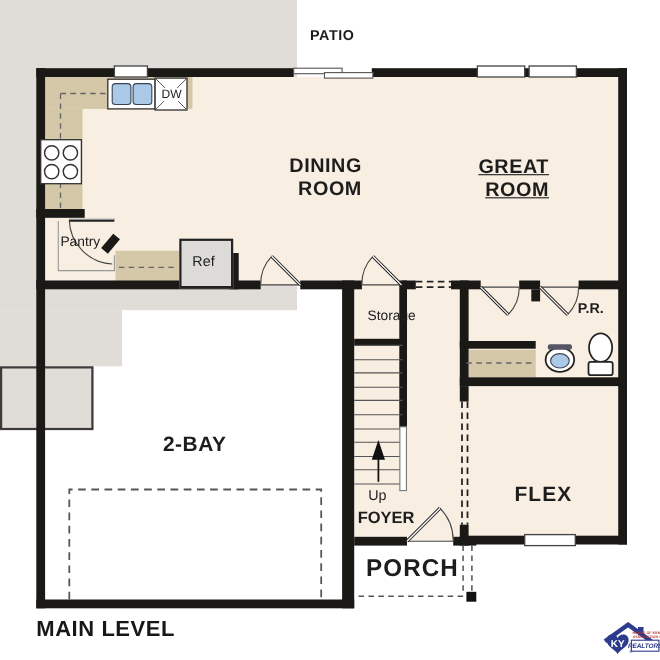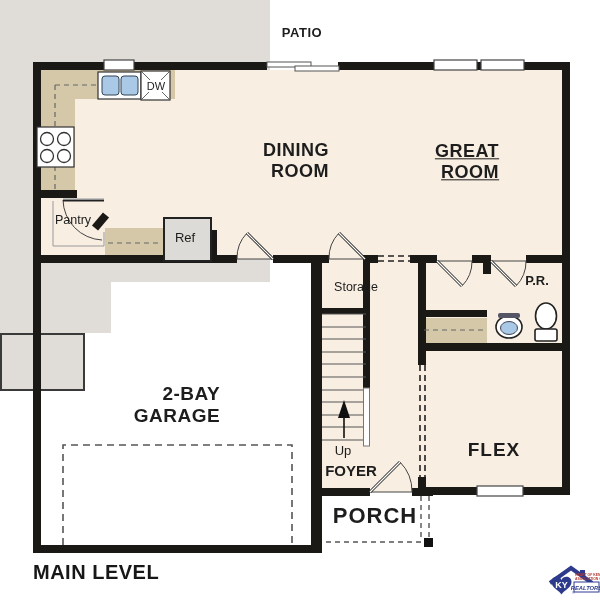--- a/index.html
+++ b/index.html
@@ -205,21 +205,20 @@
   <div class="label b" style="left:467px;top:162px;font-size:18px;letter-spacing:0.5px;text-decoration:underline;">
     <div>GREAT</div>
     <div>ROOM</div>
   </div>
   <div class="label" style="left:73px;top:220px;font-size:12.5px;">Pantry</div>
   <div class="label" style="left:156px;top:86px;font-size:11px;">DW</div>
   <div class="label" style="left:185px;top:238px;font-size:13px;">Ref</div>
   <div class="label" style="left:344px;top:287px;font-size:12.5px;margin-left:12px;">Storage</div>
   <div class="label b" style="left:177px;top:405px;font-size:19px;letter-spacing:0.5px;">
     <div>2-BAY</div>
-    <div>GARAGE</div>
   </div>
   <div class="label b" style="left:494px;top:413px;font-size:19px;letter-spacing:1px;margin-top:37px;">FLEX</div>
   <div class="label b" style="left:537px;top:281px;font-size:13px;">P.R.</div>
   <div class="label b" style="left:351px;top:471px;font-size:15px;">FOYER</div>
   <div class="label" style="left:343px;top:451px;font-size:13px;">Up</div>
   <div class="label b" style="left:375px;top:516px;font-size:22px;letter-spacing:1px;">PORCH</div>
 
   <div class="title">MAIN LEVEL</div>
 </div>
 

